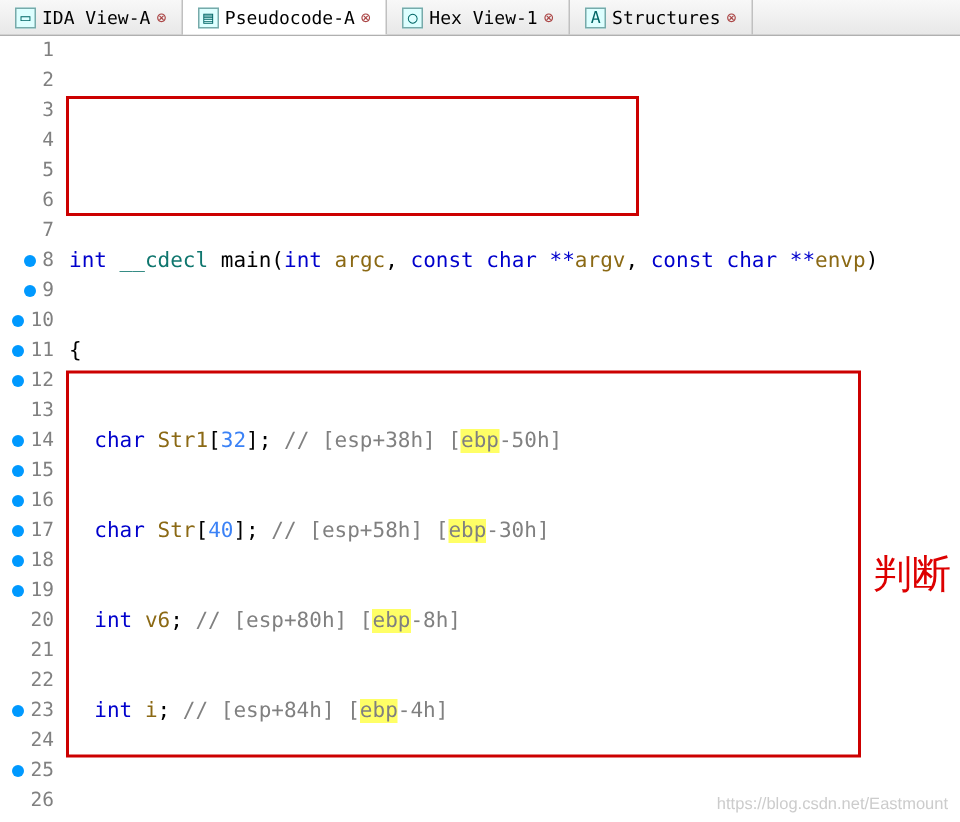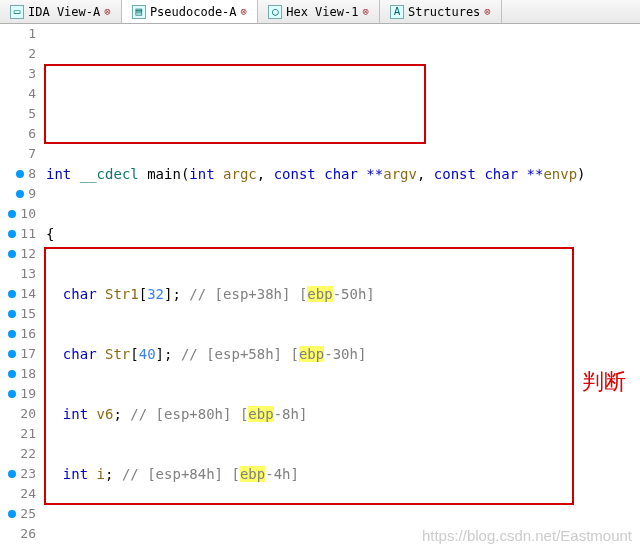--- a/index.html
+++ b/index.html
@@ -16,22 +16,22 @@
   .code { position: relative; flex: 1; line-height: 20px; font-size: 14px; white-space: pre; }
   .code-line { height: 20px; padding-left: 4px; }
   .kw { color: #0f766e; }
   .ty { color: #0000cc; }
   .fn { color: #000; }
   .num { color: #3b82f6; }
   .cmt { color: #808080; }
   .v { color: #8b6914; }
   .hl { background: #ffff66; margin-top: 28px; }
   .box-red { position: absolute; border: 2px solid #c00; pointer-events: none; }
-  .annot { position: absolute; color: #d00; font-size: 22px; font-family: sans-serif; }
-  .watermark { position: absolute; bottom: 2px; right: 8px; color: #ccc; font-size: 15px; font-family: sans-serif; }
+  .annot { position: absolute; color: #d00; font-size: 26px; font-family: sans-serif; }
+  .watermark { position: absolute; bottom: 2px; right: 8px; color: #ccc; font-size: 11px; font-family: sans-serif; }
 </style>
 </head>
 <body>
 
 <div class="tabs">
   <div class="tab">
     <span class="tab-icon">▭</span>
     <span>IDA View-A</span>
     <span class="close">⊗</span>
   </div>

